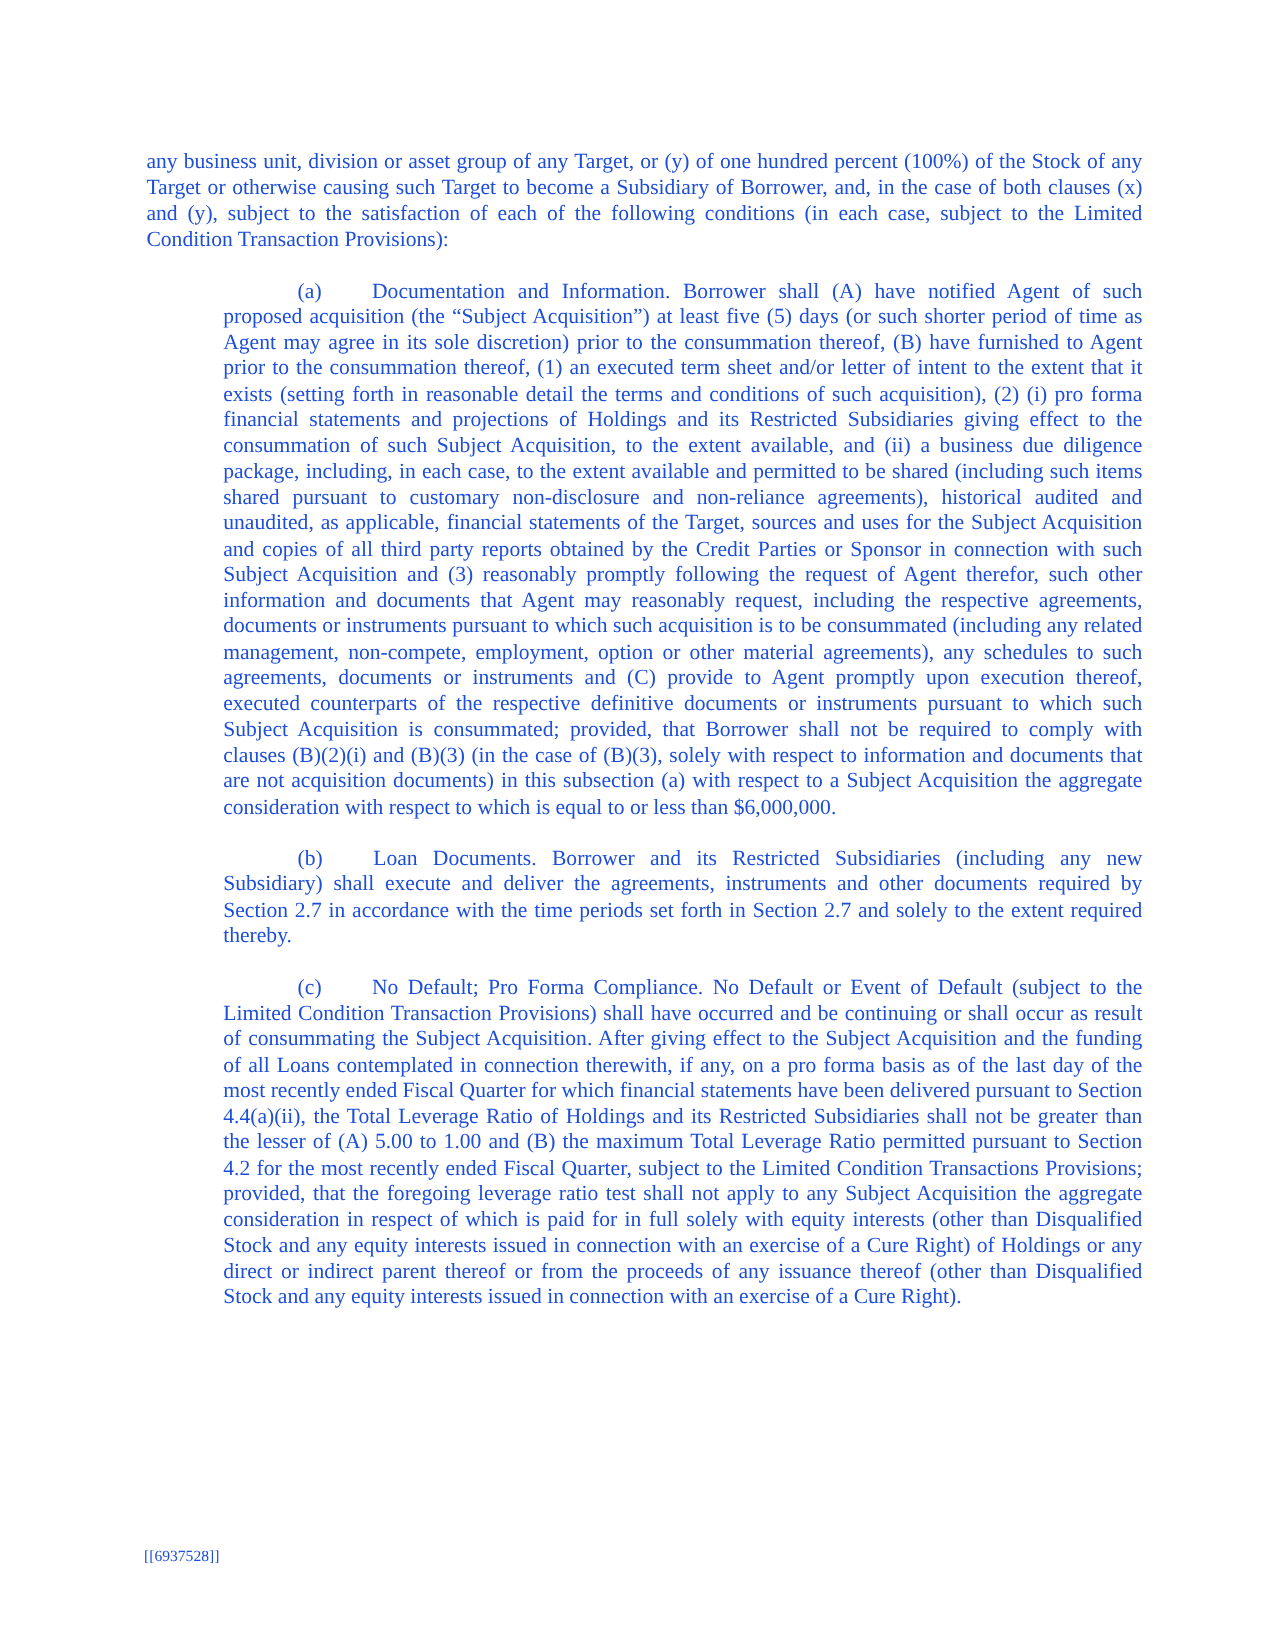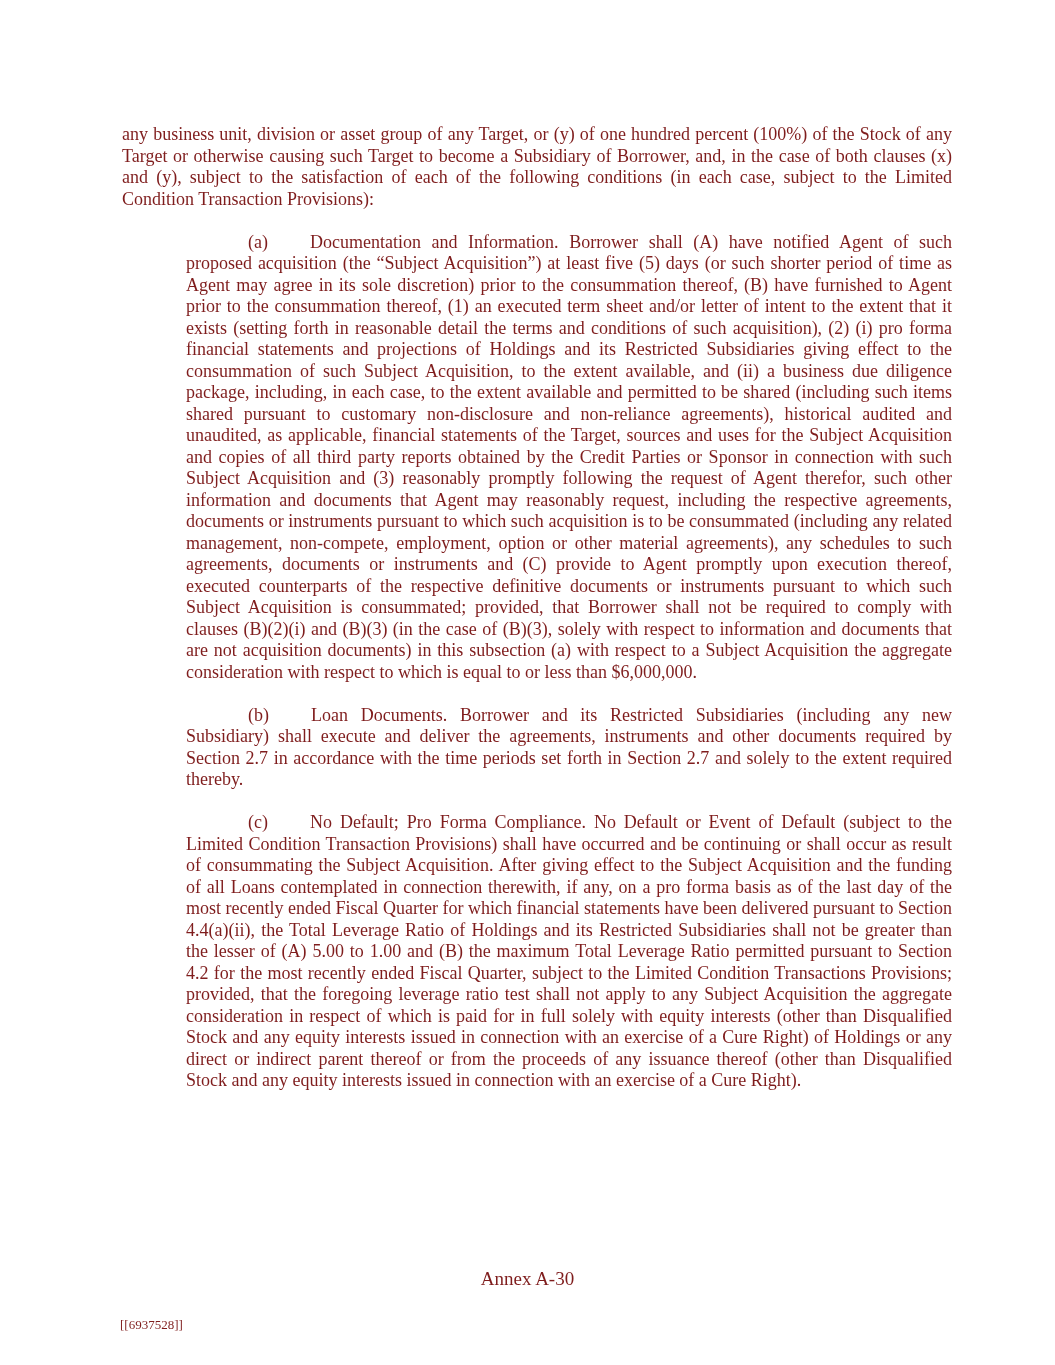--- a/index.html
+++ b/index.html
@@ -7,21 +7,21 @@
     padding: 0;
     background: #e8e8e8;
   }
   .page {
     position: relative;
     width: 1055px;
     height: 1365px;
     margin: 0 auto;
     background: #ffffff;
     font-family: "Liberation Serif", "DejaVu Serif", serif;
-    color: #7f1d1d;
+    color: #1d4ed8;
     overflow: hidden;
   }
   .content {
     position: absolute;
     left: 122px;
     top: 124px;
     width: 830px;
   }
   .content p {
     margin: 0 0 21.5px 0;
@@ -48,30 +48,29 @@
     left: 0;
     right: 0;
     top: 1268px;
     text-align: center;
     font-size: 19px;
     line-height: 21.5px;
   }
   .docid {
     position: absolute;
     left: 120px;
-    top: 1317px;
+    top: 1289px;
     font-size: 13px;
     line-height: 15px;
   }
 </style>
 </head>
 <body>
 
 <div class="page">
   <div class="content" id="doc-body">
       <p class="intro"><span class="">any business unit, division or asset group of any Target, or (y) of one hundred percent (100%) of the Stock of any Target or otherwise causing such Target to become a Subsidiary of Borrower, and, in the case of both clauses (x) and (y), subject to the satisfaction of each of the following conditions (in each case, subject to the Limited Condition Transaction Provisions):</span></p>
       <p class="item"><span class="">(a)</span><span class="tab"></span><span class="u">Documentation and Information</span><span class="">. Borrower shall (A) have notified Agent of such proposed acquisition (the “</span><span class="u">Subject Acquisition</span><span class="">”) at least five (5) days (or such shorter period of time as Agent may agree in its sole discretion) prior to the consummation thereof, (B) have furnished to Agent prior to the consummation thereof, (1) an executed term sheet and/or letter of intent to the extent that it exists (setting forth in reasonable detail the terms and conditions of such acquisition), (2) (i) pro forma financial statements and projections of Holdings and its Restricted Subsidiaries giving effect to the consummation of such Subject Acquisition, to the extent available, and (ii) a business due diligence package, including, in each case, to the extent available and permitted to be shared (including such items shared pursuant to customary non-disclosure and non-reliance agreements), historical audited and unaudited, as applicable, financial statements of the Target, sources and uses for the Subject Acquisition and copies of all third party reports obtained by the Credit Parties or Sponsor in connection with such Subject Acquisition and (3) reasonably promptly following the request of Agent therefor, such other information and documents that Agent may reasonably request, including the respective agreements, documents or instruments pursuant to which such acquisition is to be consummated (including any related management, non-compete, employment, option or other material agreements), any schedules to such agreements, documents or instruments and (C) provide to Agent promptly upon execution thereof, executed counterparts of the respective definitive documents or instruments pursuant to which such Subject Acquisition is consummated; provided, that Borrower shall not be required to comply with clauses (B)(2)(i) and (B)(3) (in the case of (B)(3), solely with respect to information and documents that are not acquisition documents) in this subsection (a) with respect to a Subject Acquisition the aggregate consideration with respect to which is equal to or less than $6,000,000.</span></p>
       <p class="item"><span class="">(b)</span><span class="tab"></span><span class="u">Loan Documents</span><span class="">. Borrower and its Restricted Subsidiaries (including any new Subsidiary) shall execute and deliver the agreements, instruments and other documents required by </span><span class="u">Section 2.7</span><span class=""> in accordance with the time periods set forth in </span><span class="u">Section 2.7</span><span class=""> and solely to the extent required thereby.</span></p>
       <p class="item"><span class="">(c)</span><span class="tab"></span><span class="u">No Default; Pro Forma Compliance</span><span class="">. No Default or Event of Default (subject to the Limited Condition Transaction Provisions) shall have occurred and be continuing or shall occur as result of consummating the Subject Acquisition. After giving effect to the Subject Acquisition and the funding of all Loans contemplated in connection therewith, if any, on a pro forma basis as of the last day of the most recently ended Fiscal Quarter for which financial statements have been delivered pursuant to </span><span class="u">Section 4.4(a)(ii)</span><span class="">, the Total Leverage Ratio of Holdings and its Restricted Subsidiaries shall not be greater than the lesser of (A) 5.00 to 1.00 and (B) the maximum Total Leverage Ratio permitted pursuant to </span><span class="u">Section 4.2</span><span class=""> for the most recently ended Fiscal Quarter, subject to the Limited Condition Transactions Provisions; provided, that the foregoing leverage ratio test shall not apply to any Subject Acquisition the aggregate consideration in respect of which is paid for in full solely with equity interests (other than Disqualified Stock and any equity interests issued in connection with an exercise of a Cure Right) of Holdings or any direct or indirect parent thereof or from the proceeds of any issuance thereof (other than Disqualified Stock and any equity interests issued in connection with an exercise of a Cure Right).</span></p>
     </div>
-  <div class="annex">Annex A-30</div>
   <div class="docid">[[6937528]]</div>
 </div>
 
 </body></html>

